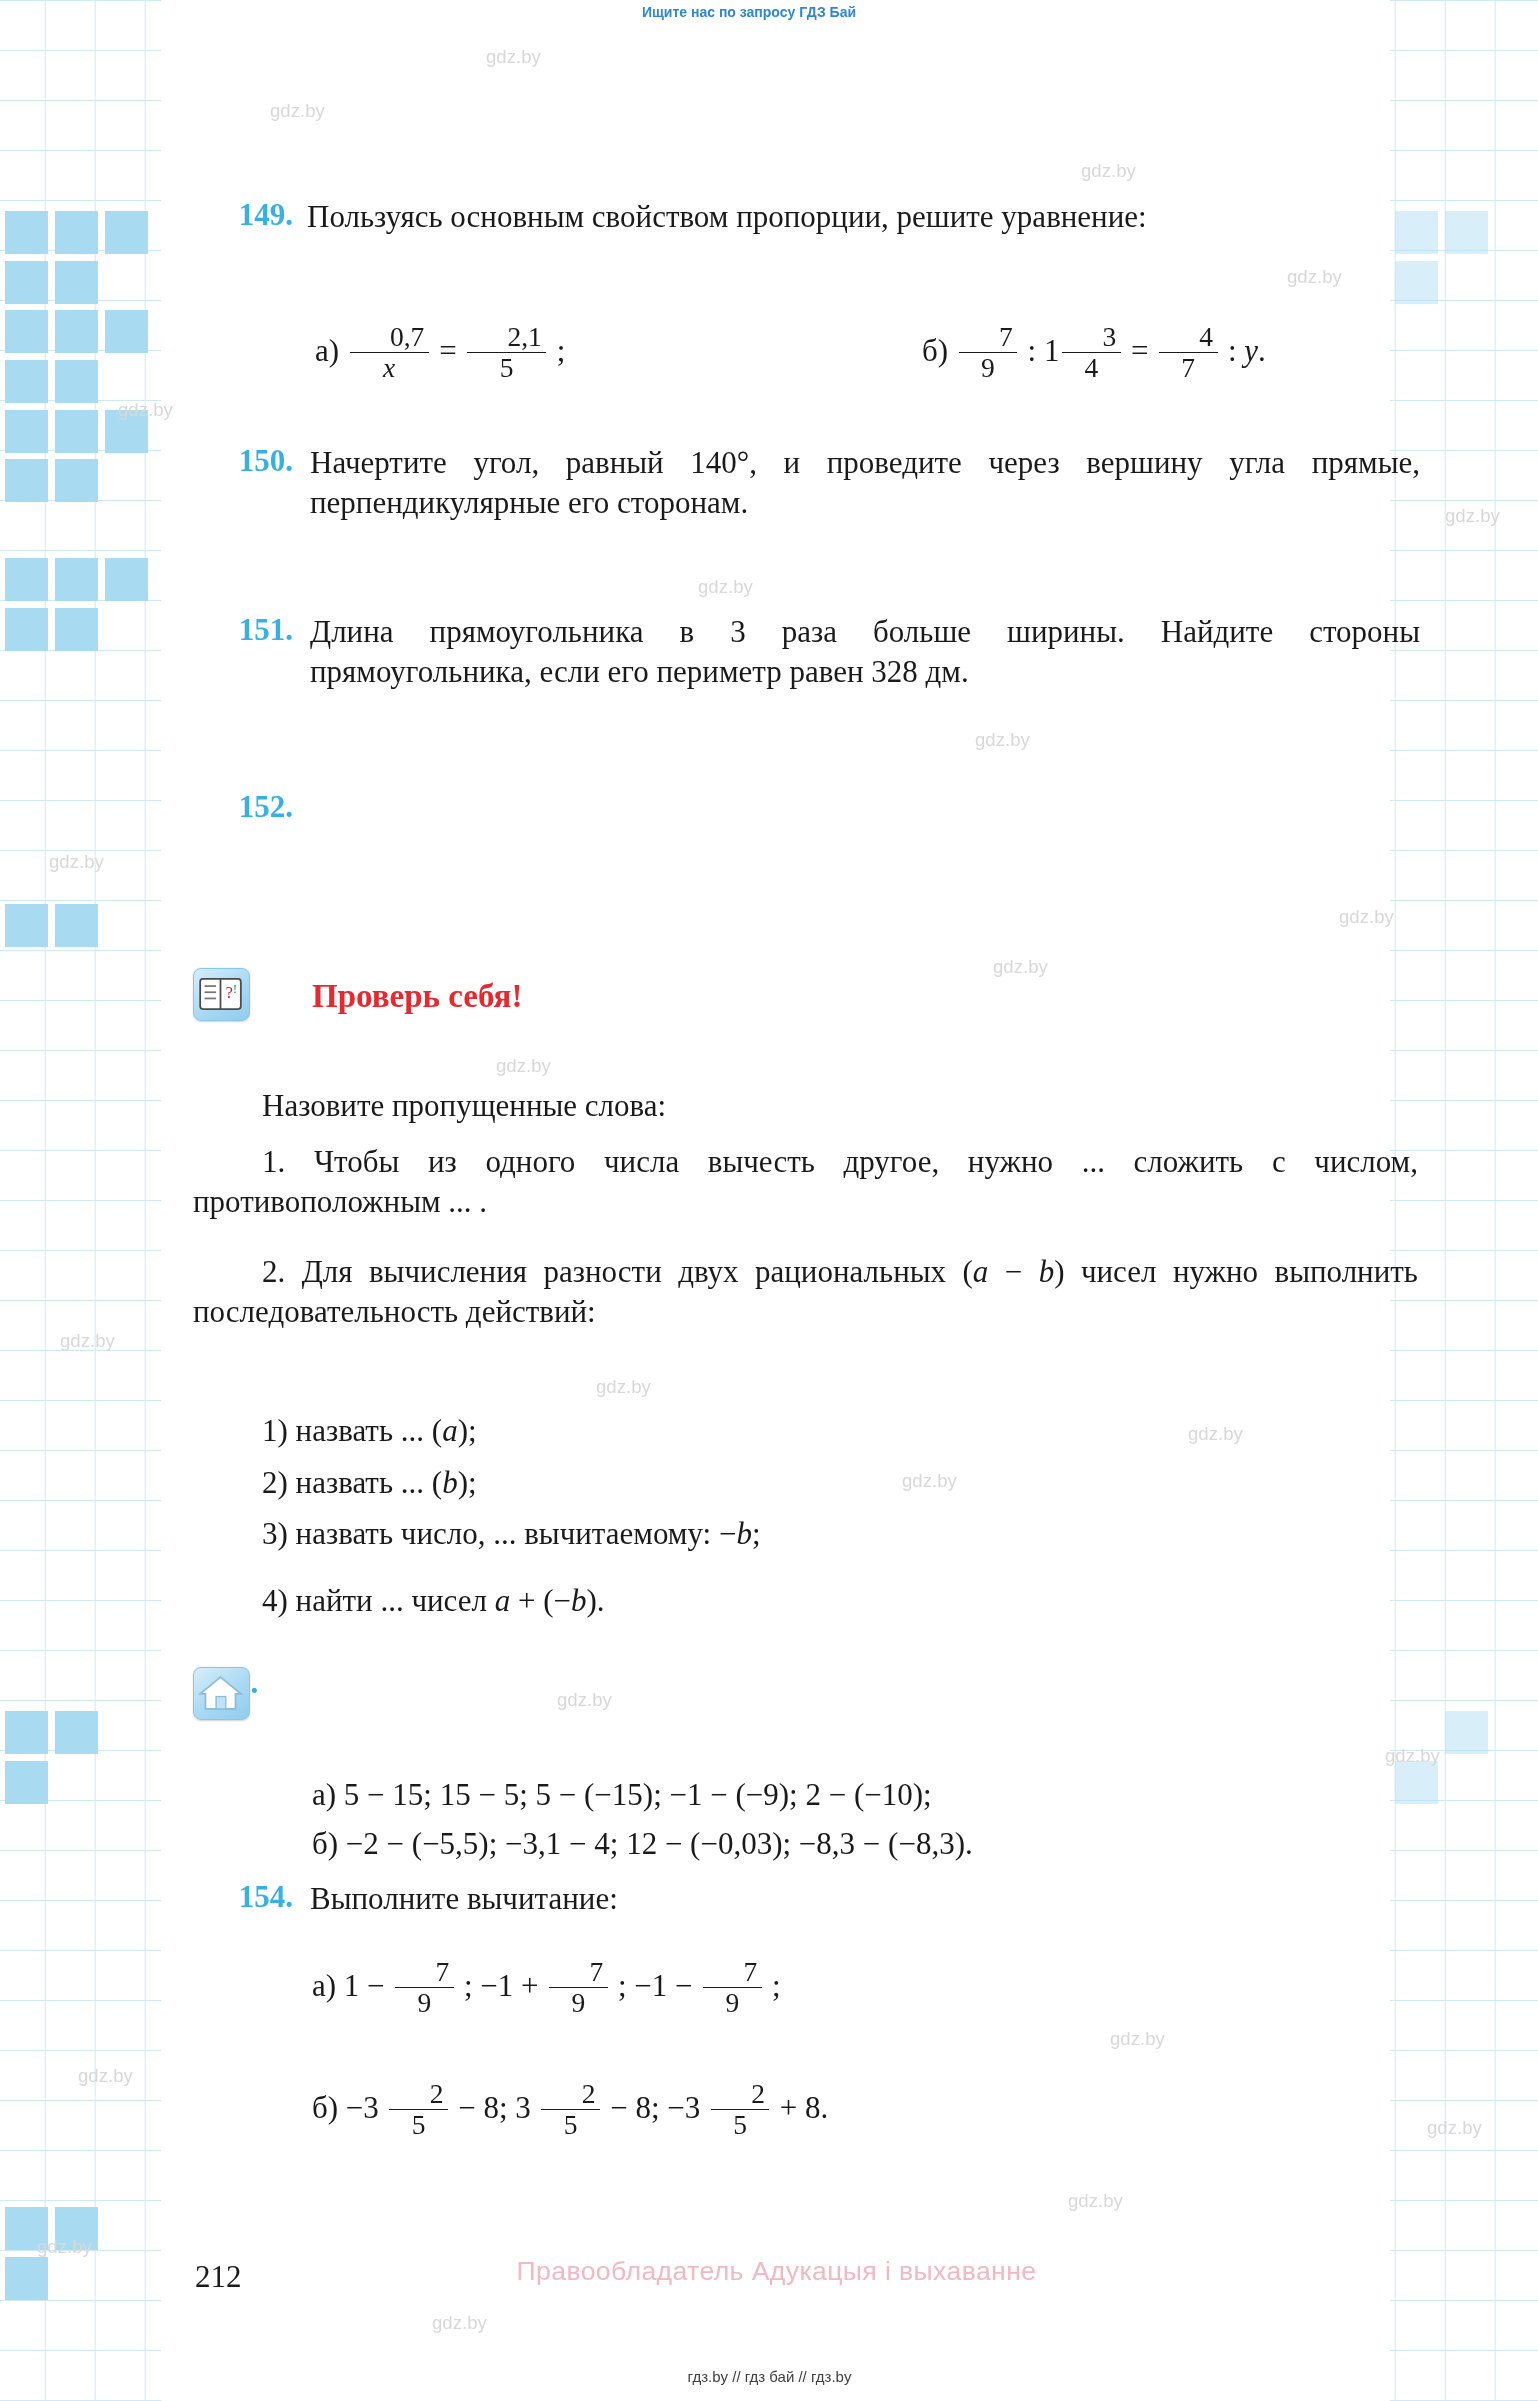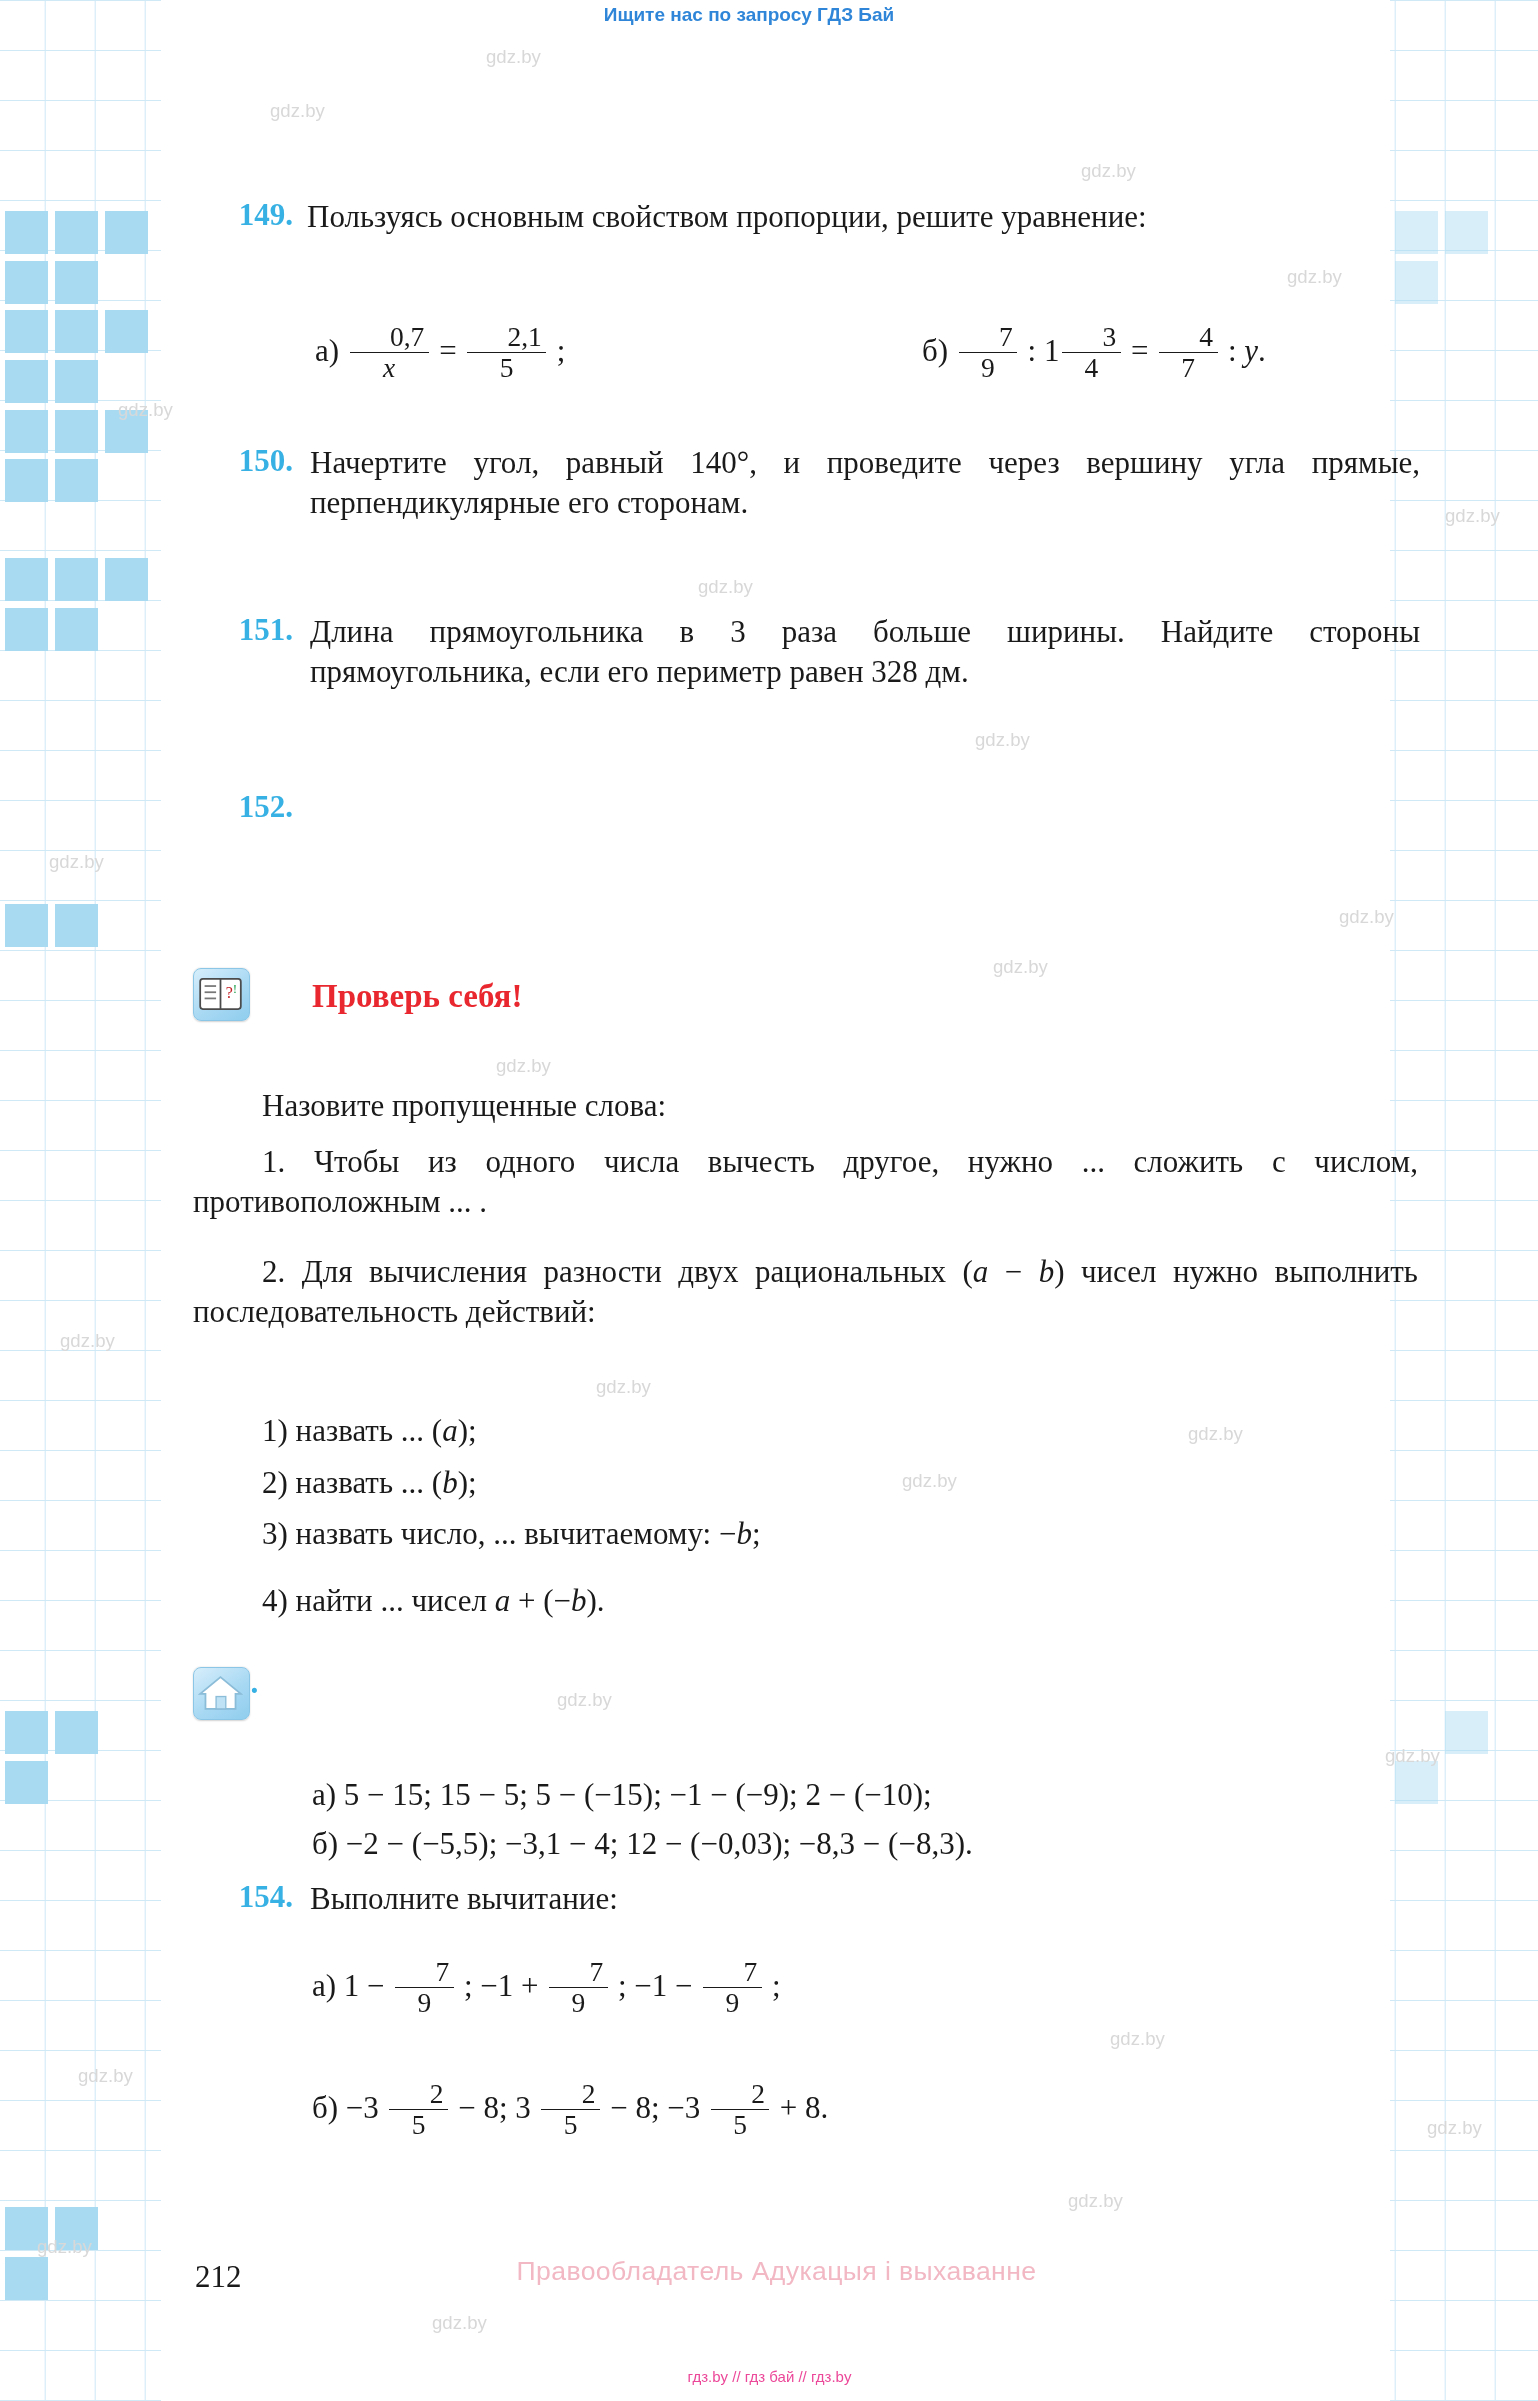--- a/index.html
+++ b/index.html
@@ -41,32 +41,32 @@
     background: #a8dbf2;
     z-index: 2;
   }
 
   
   #top-banner {
     position: absolute;
     top: 3.5px; left: 0; width: 1498px;
     text-align: center;
     font-family: "Liberation Sans", sans-serif;
-    font-size: 19px;
+    font-size: 14px;
     font-weight: bold;
     color: #2f86d8;
     z-index: 40;
   }
   #bottom-banner {
     position: absolute;
     bottom: 16px; left: 0; width: 1539px;
     text-align: center;
     font-family: "Liberation Sans", sans-serif;
     font-size: 15px;
-    color: #ec4899;
+    color: #404040;
     z-index: 40;
   }
   #copyright {
     position: absolute;
     left: 342px; top: 2256px;
     width: 869px;
     text-align: center;
     font-family: "Liberation Sans", sans-serif;
     font-size: 26.6px;
     color: #f2b8c4;

